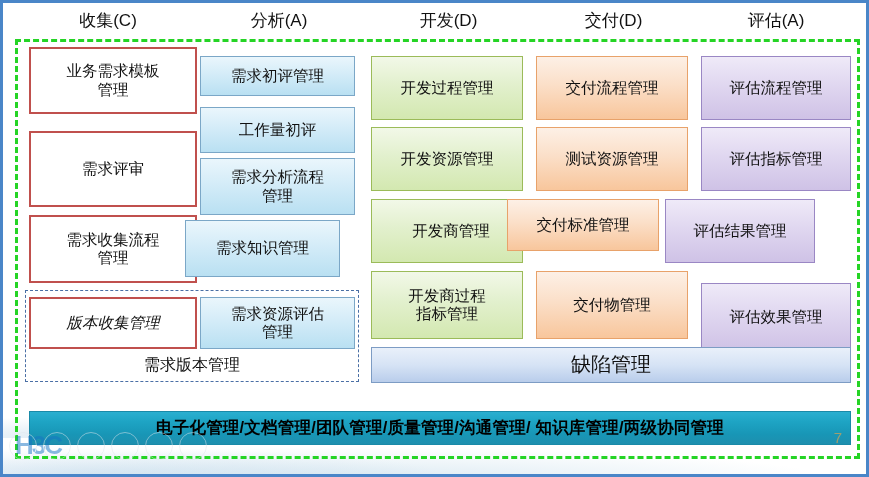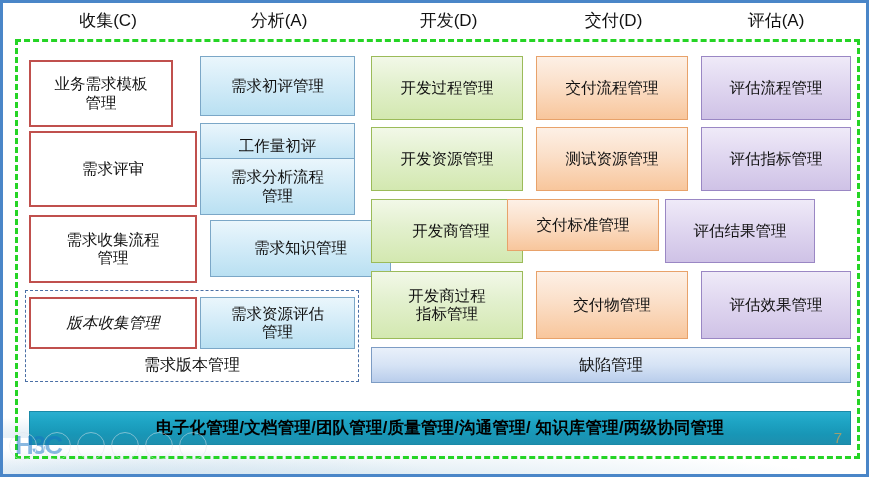--- a/index.html
+++ b/index.html
@@ -124,55 +124,55 @@
   <div class="swoosh2"></div>
 
   <div class="hdr" style="left:20px;width:170px;">收集(C)</div>
   <div class="hdr" style="left:196px;width:160px;">分析(A)</div>
   <div class="hdr" style="left:368px;width:155px;">开发(D)</div>
   <div class="hdr" style="left:533px;width:155px;">交付(D)</div>
   <div class="hdr" style="left:698px;width:150px;">评估(A)</div>
 
   <div id="green"></div>
 
-  <div class="bx bx-red" style="left:26px;top:57px;width:144px;height:67px;">业务需求模板
+  <div class="bx bx-red" style="left:26px;top:44px;width:168px;height:67px;">业务需求模板
 管理</div>
   <div class="bx bx-red" style="left:26px;top:128px;width:168px;height:76px;">需求评审</div>
   <div class="bx bx-red" style="left:26px;top:212px;width:168px;height:68px;">需求收集流程
 管理</div>
 
   <div id="vergroup" style="left:22px;top:287px;width:334px;height:92px;"></div>
   <div class="bx bx-red" style="left:26px;top:294px;width:168px;height:52px;font-style:italic;">版本收集管理</div>
   <div id="verlabel" style="left:26px;top:348px;width:326px;height:28px;">需求版本管理</div>
 
-  <div class="bx bx-blue" style="left:197px;top:53px;width:155px;height:60px;">需求初评管理</div>
-  <div class="bx bx-blue" style="left:197px;top:104px;width:155px;height:46px;margin-top:16px;">工作量初评</div>
+  <div class="bx bx-blue" style="left:197px;top:53px;width:155px;height:40px;">需求初评管理</div>
+  <div class="bx bx-blue" style="left:197px;top:104px;width:155px;height:46px;">工作量初评</div>
   <div class="bx bx-blue" style="left:197px;top:155px;width:155px;height:57px;">需求分析流程
 管理</div>
-  <div class="bx bx-blue" style="left:207px;top:217px;width:181px;height:57px;">需求知识管理</div>
+  <div class="bx bx-blue" style="left:182px;top:217px;width:155px;height:57px;">需求知识管理</div>
   <div class="bx bx-blue" style="left:197px;top:294px;width:155px;height:52px;">需求资源评估
 管理</div>
 
   <div class="bx bx-green" style="left:368px;top:53px;width:152px;height:64px;">开发过程管理</div>
   <div class="bx bx-green" style="left:368px;top:124px;width:152px;height:64px;">开发资源管理</div>
   <div class="bx bx-green" style="left:368px;top:196px;width:152px;height:64px;padding-left:8px;">开发商管理</div>
   <div class="bx bx-green" style="left:368px;top:268px;width:152px;height:68px;">开发商过程
 指标管理</div>
 
   <div class="bx bx-orange" style="left:533px;top:53px;width:152px;height:64px;">交付流程管理</div>
   <div class="bx bx-orange" style="left:533px;top:124px;width:152px;height:64px;">测试资源管理</div>
   <div class="bx bx-orange" style="left:504px;top:196px;width:152px;height:52px;">交付标准管理</div>
   <div class="bx bx-orange" style="left:533px;top:268px;width:152px;height:68px;">交付物管理</div>
 
   <div class="bx bx-purple" style="left:698px;top:53px;width:150px;height:64px;">评估流程管理</div>
   <div class="bx bx-purple" style="left:698px;top:124px;width:150px;height:64px;">评估指标管理</div>
   <div class="bx bx-purple" style="left:662px;top:196px;width:150px;height:64px;">评估结果管理</div>
-  <div class="bx bx-purple" style="left:698px;top:268px;width:150px;height:68px;">评估效果管理</div>
+  <div class="bx bx-purple" style="left:698px;top:280px;width:150px;height:68px;">评估效果管理</div>
 
-  <div class="bx bx-defect" style="left:368px;top:344px;width:480px;height:36px;font-size:16px;">缺陷管理</div>
+  <div class="bx bx-defect" style="left:368px;top:344px;width:480px;height:36px;font-size:20px;">缺陷管理</div>
 
   <div id="footerbar" style="left:26px;top:408px;width:822px;height:34px;">电子化管理/文档管理/团队管理/质量管理/沟通管理/ 知识库管理/两级协同管理</div>
 
   <div class="logo">
     <span class="mark">H3C</span>
     <span class="ghost" style="left:0px;"></span>
     <span class="ghost" style="left:34px;"></span>
     <span class="ghost" style="left:68px;"></span>
     <span class="ghost" style="left:102px;"></span>
     <span class="ghost" style="left:136px;"></span>

